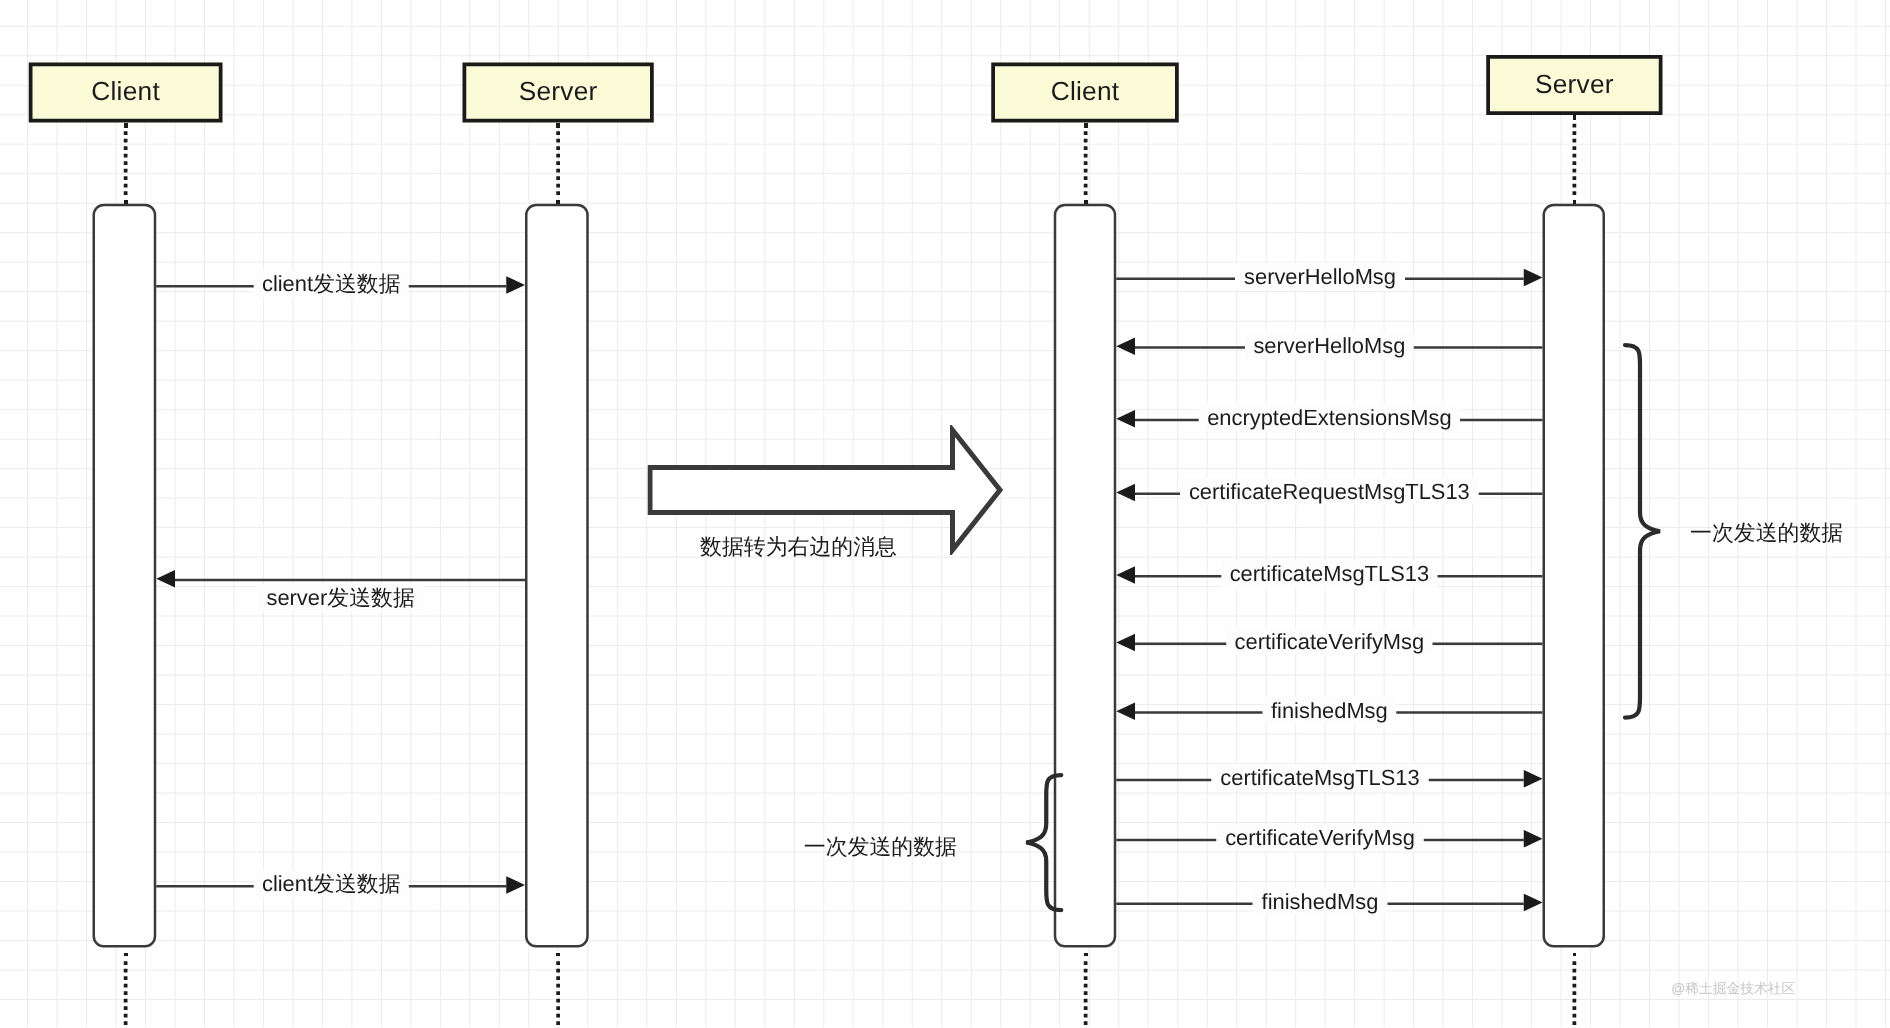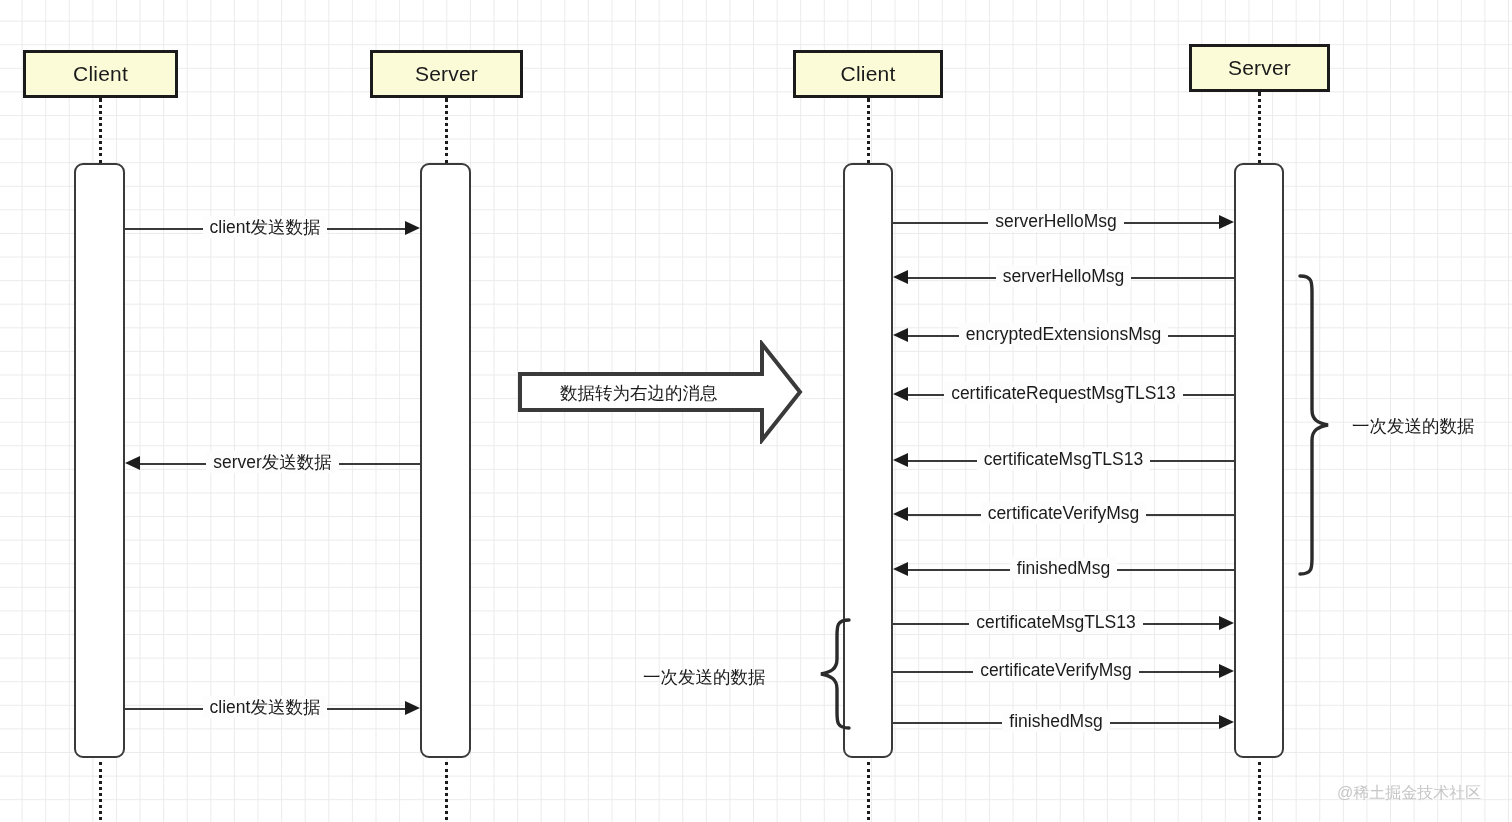--- a/index.html
+++ b/index.html
@@ -91,24 +91,25 @@
     white-space: nowrap;
   }
   .big-arrow {
     position: absolute;
   }
   .big-arrow-label {
     position: absolute;
     font-size: 17.5px;
     color: #1b1b1b;
     white-space: nowrap;
+    margin-top: 44px;
   }
   .watermark {
     position: absolute;
-    font-size: 16px;
+    font-size: 11px;
     color: #c6c6c6;
     white-space: nowrap;
   }
 </style>
 </head>
 <body>
 
 <div id="canvas">
 
   <div class="participant" style="left:23px; top:50px; width:155px; height:48px;">
@@ -127,21 +128,21 @@
 
   <div class="msg" style="left:125px; top:228px; width:295px;">
     <div class="line" style="width:280px;"></div>
     <div class="arrowhead right" style="left:280px;"></div>
     <div class="label" style="left:0; width:280px;"><span style="background: rgb(253, 253, 253); padding: 0px 7px; display: inline-block;">client发送数据</span></div>
   </div>
 
   <div class="msg" style="left:125px; top:463px; width:295px;">
     <div class="line" style="left:15px; width:280px;"></div>
     <div class="arrowhead left" style="left:0;"></div>
-    <div class="label" style="left:0; width:295px;"><span style="background: rgb(253, 253, 253); padding: 0px 7px; display: inline-block;">server发送数据</span></div>
+    <div class="label" style="left:0; width:295px;margin-top:16px;"><span style="background: rgb(253, 253, 253); padding: 0px 7px; display: inline-block;">server发送数据</span></div>
   </div>
 
   <div class="msg" style="left:125px; top:708px; width:295px;">
     <div class="line" style="width:280px;"></div>
     <div class="arrowhead right" style="left:280px;"></div>
     <div class="label" style="left:0; width:280px;"><span style="background: rgb(253, 253, 253); padding: 0px 7px; display: inline-block;">client发送数据</span></div>
   </div>
 
   <svg class="big-arrow" style="left:518px; top:340px;" width="285" height="104" viewBox="0 0 285 104">
     <path d="M2 34 L244 34 L244 4 L282 52 L244 100 L244 70 L2 70 Z" fill="#ffffff" stroke="#3a3a3a" stroke-width="4" stroke-linejoin="miter"></path>

